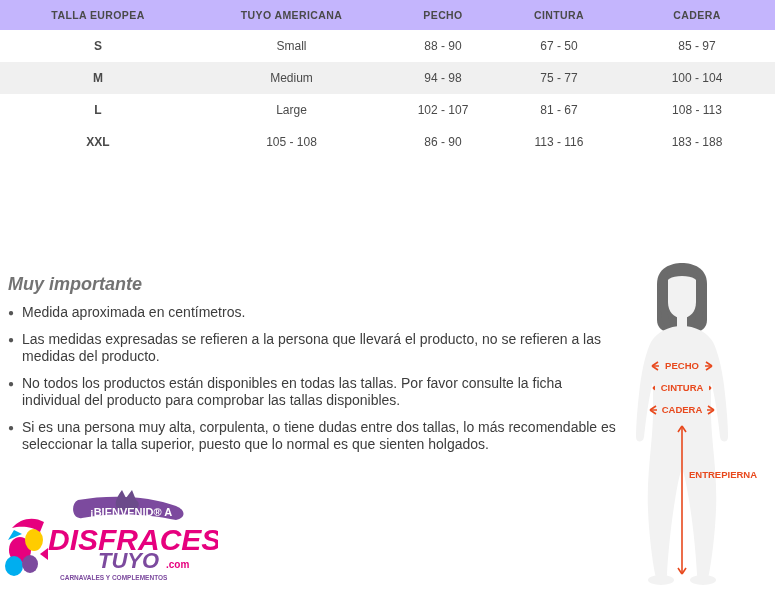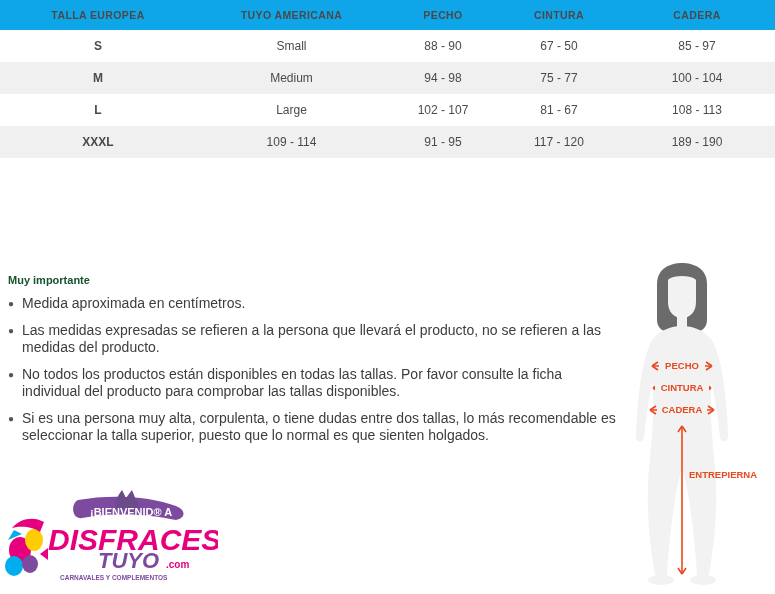--- a/index.html
+++ b/index.html
@@ -20,21 +20,21 @@
     height: 594px;
   }
 
   
   table.size-table {
     border-collapse: collapse;
     width: 775px;
     table-layout: fixed;
   }
   table.size-table th {
-    background: #0ea5e9;
+    background: #c4b5fd;
     color: #4a4a4a;
     font-size: 10.5px;
     font-weight: bold;
     letter-spacing: 0.4px;
     padding: 9px 4px;
     text-align: center;
     border: none;
   }
   table.size-table td {
     font-size: 12px;
@@ -55,24 +55,25 @@
   
   .notes {
     position: absolute;
     left: 0;
     top: 266px;
     width: 640px;
     padding: 8px 0 0 8px;
     box-sizing: border-box;
   }
   .notes-title {
-    font-size: 11px;
+    font-size: 18px;
     font-weight: bold;
-    color: #14532d;
+    color: #737373;
     margin: 0 0 9px 0;
+    font-style: italic;
   }
   .note-item {
     display: flex;
     align-items: flex-start;
     margin-bottom: 9px;
   }
   .note-bullet {
     flex: 0 0 auto;
     width: 14px;
     font-size: 10px;
@@ -142,26 +143,26 @@
         <td>75 - 77</td>
         <td>100 - 104</td>
       </tr>
       <tr class="row-light">
         <td class="bold">L</td>
         <td>Large</td>
         <td>102 - 107</td>
         <td>81 - 67</td>
         <td>108 - 113</td>
       </tr>
-      <tr class="row-dark">
-        <td class="bold">XXXL</td>
-        <td>109 - 114</td>
-        <td>91 - 95</td>
-        <td>117 - 120</td>
-        <td>189 - 190</td>
+      <tr class="row-light">
+        <td class="bold">XXL</td>
+        <td>105 - 108</td>
+        <td>86 - 90</td>
+        <td>113 - 116</td>
+        <td>183 - 188</td>
       </tr>
     </tbody>
   </table>
 
   <div class="notes">
     <div class="notes-title">Muy importante</div>
 
     <div class="note-item">
       <span class="note-bullet">●</span>
       <span class="note-text">Medida aproximada en centímetros.</span>

